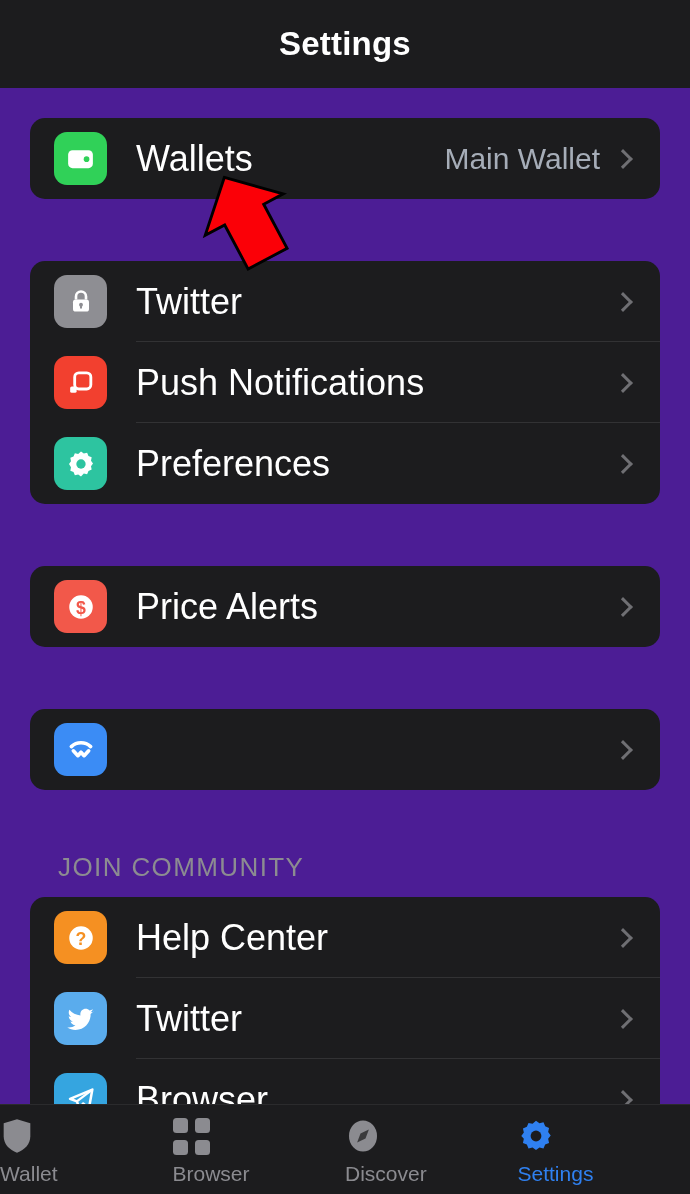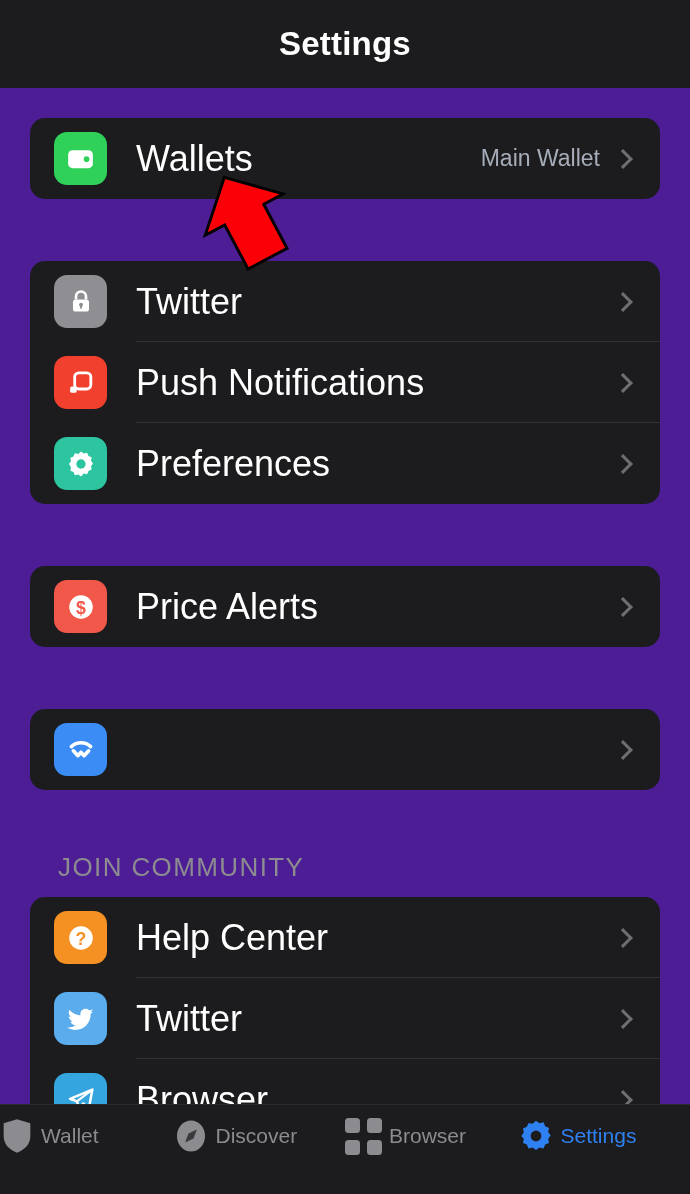--- a/index.html
+++ b/index.html
@@ -86,21 +86,21 @@
     white-space: nowrap;
   }
   .row-right {
     margin-left: auto;
     display: flex;
     align-items: center;
     padding-right: 24px;
   }
   .row-value {
     color: #a6adb8;
-    font-size: 23px;
+    font-size: 30px;
     margin-right: 16px;
     white-space: nowrap;
     text-align: center;
   }
   .chev {
     width: 14px;
     height: 14px;
     border-right: 3.5px solid #6f6f73;
     border-top: 3.5px solid #6f6f73;
     transform: rotate(45deg);
@@ -145,22 +145,22 @@
     height: 90px;
     background: #1c1c1e;
     border-top: 1px solid #2b2b2d;
     display: flex;
     align-items: flex-start;
     padding-top: 12px;
   }
   .tab {
     flex: 1;
     display: flex;
-    flex-direction: row;
-    align-items: center;
+    flex-direction: column;
+    align-items: flex-start;
     gap: 7px;
   }
   .tab-icon { height: 38px; display: flex; align-items: center; justify-content: center; }
   .tab-label {
     font-size: 21px;
     color: #8b8b90;
   }
   .tab.active .tab-label { color: #2f80f0; }
 
   .grid4 {
@@ -338,44 +338,44 @@
 
   <div class="tab-bar">
 
     <div class="tab">
       <div class="tab-icon">
         <svg width="34" height="38" viewBox="0 0 24 26" aria-hidden="true">
           <path fill="#8b8b90" d="M12 1.2L21.4 4v9.2c0 5.6-4 9.6-9.4 11.6-5.4-2-9.4-6-9.4-11.6V4z"></path>
         </svg>
       </div>
       <div class="tab-label">Wallet</div>
-    </div>
-
-    <div class="tab">
-      <div class="tab-icon">
-        <svg width="36" height="38" viewBox="0 0 24 26" aria-hidden="true">
-          <ellipse cx="12" cy="13" rx="9.6" ry="10.6" fill="#8b8b90"></ellipse>
-          <path d="M16 8.6l-2.3 6.1-5.7 2.7 2.3-6.1z" fill="#3a3a3c"></path>
-        </svg>
-      </div>
-      <div class="tab-label">Discover</div>
     </div>
 
     <div class="tab">
       <div class="tab-icon">
         <div class="grid4">
           <span></span>
           <span></span>
           <span></span>
           <span></span>
         </div>
       </div>
       <div class="tab-label">Browser</div>
     </div>
 
+    <div class="tab">
+      <div class="tab-icon">
+        <svg width="36" height="38" viewBox="0 0 24 26" aria-hidden="true">
+          <ellipse cx="12" cy="13" rx="9.6" ry="10.6" fill="#8b8b90"></ellipse>
+          <path d="M16 8.6l-2.3 6.1-5.7 2.7 2.3-6.1z" fill="#3a3a3c"></path>
+        </svg>
+      </div>
+      <div class="tab-label">Discover</div>
+    </div>
+
     <div class="tab active">
       <div class="tab-icon">
         <svg width="36" height="36" viewBox="0 0 24 24" aria-hidden="true">
           <path fill="#2f80f0" d="M12 1.8l2.3 1.7 2.7-.6 1.1 2.6 2.6 1.1-.6 2.7 1.7 2.3-1.7 2.3.6 2.7-2.6 1.1-1.1 2.6-2.7-.6-2.3 1.7-2.3-1.7-2.7.6-1.1-2.6-2.6-1.1.6-2.7L2.2 12l1.7-2.3-.6-2.7 2.6-1.1 1.1-2.6 2.7.6z"></path>
           <circle cx="12" cy="12" r="3.6" fill="#1c1c1e"></circle>
         </svg>
       </div>
       <div class="tab-label">Settings</div>
     </div>
 

